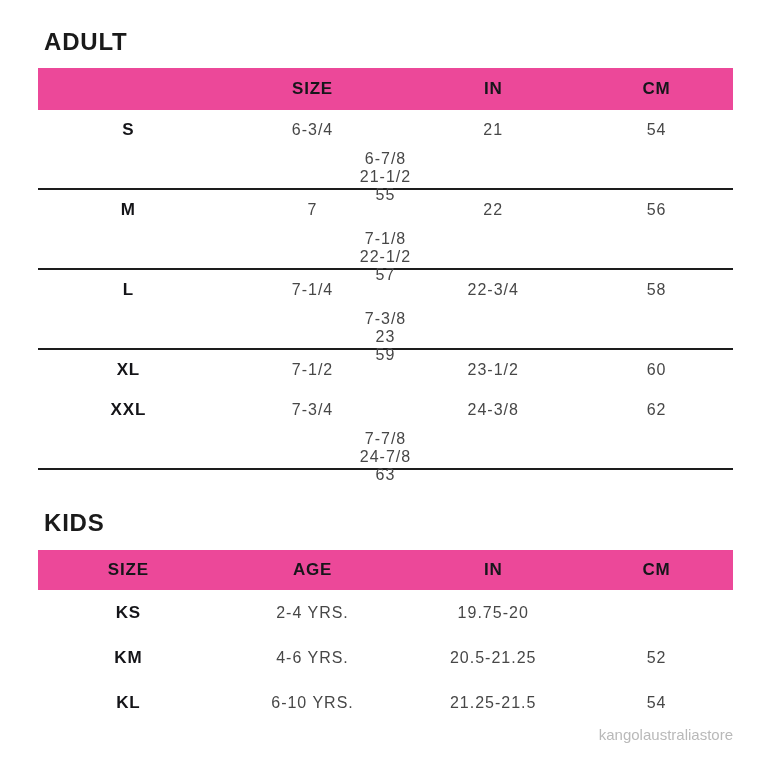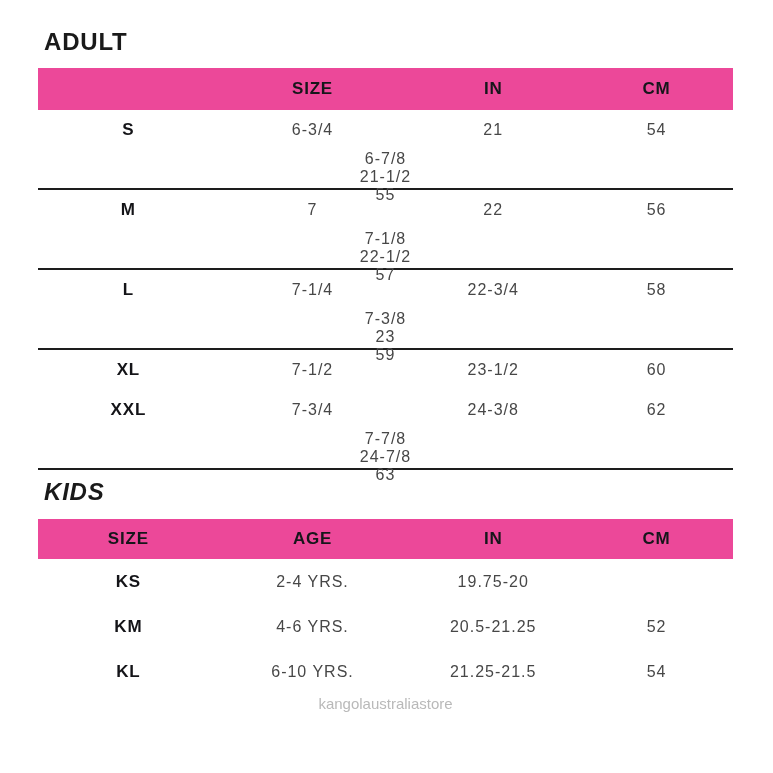--- a/index.html
+++ b/index.html
@@ -19,21 +19,21 @@
   }
   .section-title {
     margin: 0 0 0 6px;
     font-size: 24px;
     line-height: 26px;
     font-weight: 700;
     letter-spacing: 0.8px;
     color: #1a1a1a;
   }
   .adult-title { margin-bottom: 13px; }
-  .kids-title  { margin-top: 9px; margin-bottom: 14px; font-style: italic; }
+  .kids-title  { margin-top: 40px; margin-bottom: 14px; }
 
   .thead {
     display: flex;
     align-items: center;
     height: 42px;
     background: #ec4899;
   }
   .thead .cell {
     font-size: 17px;
     font-weight: 700;
@@ -64,21 +64,21 @@
     color: #141418;
   }
   .val {
     font-size: 16px;
     font-weight: 300;
     letter-spacing: 1px;
     color: #474747;
   }
   .watermark {
     margin-top: 1px;
-    text-align: center;
+    text-align: right;
     font-size: 15px;
     line-height: 18px;
     color: #b9b9b9;
   }
 </style>
 </head>
 <body>
 
 <div class="sheet">
 

